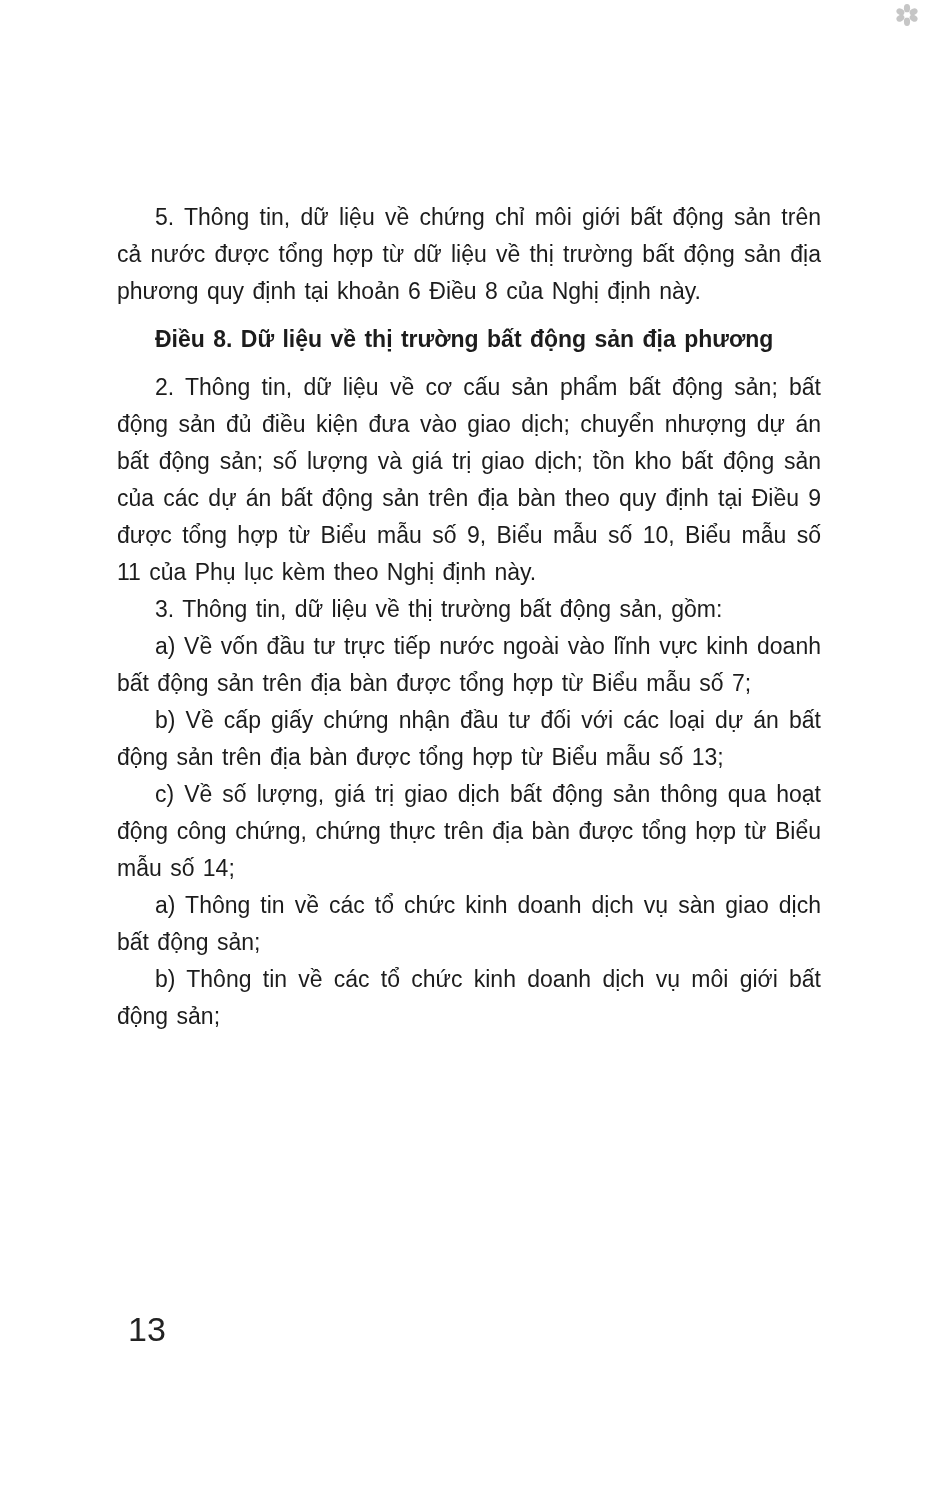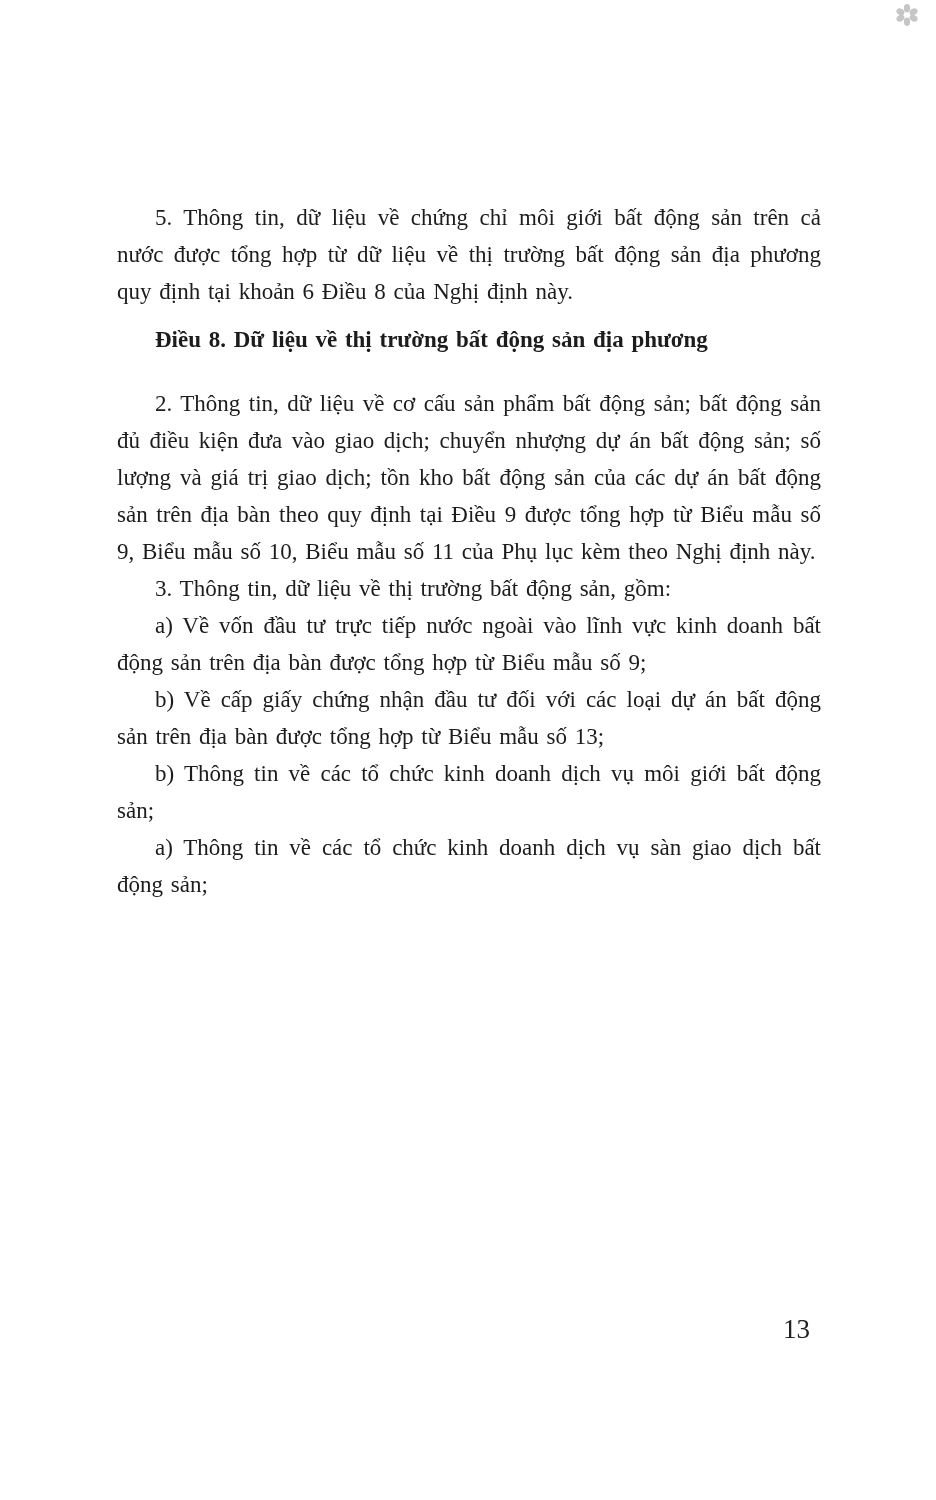--- a/index.html
+++ b/index.html
@@ -6,21 +6,21 @@
     margin: 0;
     padding: 0;
     background: #ffffff;
   }
   .page {
     position: relative;
     width: 936px;
     height: 1500px;
     background: #ffffff;
     overflow: hidden;
-    font-family: Liberation Serif, serif;
+    font-family: Liberation Sans, sans-serif;
     color: #1c1c1c;
   }
   .ornament {
     position: absolute;
     left: 895px;
     top: 3px;
     width: 24px;
     height: 24px;
   }
   .content {
@@ -34,30 +34,29 @@
   }
   .content p {
     margin: 0;
     padding: 0;
     text-indent: 38px;
     word-spacing: 2px;
   }
   .content p.heading {
     font-weight: bold;
     margin-top: 11px;
-    margin-bottom: 27px;
+    margin-bottom: 11px;
     text-align: left;
   }
   .page-number {
     position: absolute;
-    left: 106px;
+    left: 128px;
     top: 1312px;
     width: 704px;
-    text-align: right;
-    font-size: 27px;
+    font-size: 34px;
     line-height: 34px;
     color: #222222;
   }
 </style>
 </head>
 <body>
 
 <div class="page">
 
   <span class="ornament">
@@ -72,21 +71,22 @@
         <circle cx="12" cy="12" r="2.4" fill="#ffffff"></circle>
       </g>
     </svg>
   </span>
 
   <div class="content" id="doc-body">
       <p class="body">5. Thông tin, dữ liệu về chứng chỉ môi giới bất động sản trên cả nước được tổng hợp từ dữ liệu về thị trường bất động sản địa phương quy định tại khoản 6 Điều 8 của Nghị định này.</p>
       <p class="heading">Điều 8. Dữ liệu về thị trường bất động sản địa phương</p>
       <p class="body">2. Thông tin, dữ liệu về cơ cấu sản phẩm bất động sản; bất động sản đủ điều kiện đưa vào giao dịch; chuyển nhượng dự án bất động sản; số lượng và giá trị giao dịch; tồn kho bất động sản của các dự án bất động sản trên địa bàn theo quy định tại Điều 9 được tổng hợp từ Biểu mẫu số 9, Biểu mẫu số 10, Biểu mẫu số 11 của Phụ lục kèm theo Nghị định này.</p>
       <p class="body">3. Thông tin, dữ liệu về thị trường bất động sản, gồm:</p>
-      <p class="body">a) Về vốn đầu tư trực tiếp nước ngoài vào lĩnh vực kinh doanh bất động sản trên địa bàn được tổng hợp từ Biểu mẫu số 9;</p>
+      <p class="body">a) Về vốn đầu tư trực tiếp nước ngoài vào lĩnh vực kinh doanh bất động sản trên địa bàn được tổng hợp từ Biểu mẫu số 7;</p>
       <p class="body">b) Về cấp giấy chứng nhận đầu tư đối với các loại dự án bất động sản trên địa bàn được tổng hợp từ Biểu mẫu số 13;</p>
+      <p class="body">c) Về số lượng, giá trị giao dịch bất động sản thông qua hoạt động công chứng, chứng thực trên địa bàn được tổng hợp từ Biểu mẫu số 14;</p>
+      <p class="body">a) Thông tin về các tổ chức kinh doanh dịch vụ sàn giao dịch bất động sản;</p>
       <p class="body">b) Thông tin về các tổ chức kinh doanh dịch vụ môi giới bất động sản;</p>
-      <p class="body">a) Thông tin về các tổ chức kinh doanh dịch vụ sàn giao dịch bất động sản;</p>
     </div>
 
   <div class="page-number">13</div>
 
 </div>
 
 </body></html>

